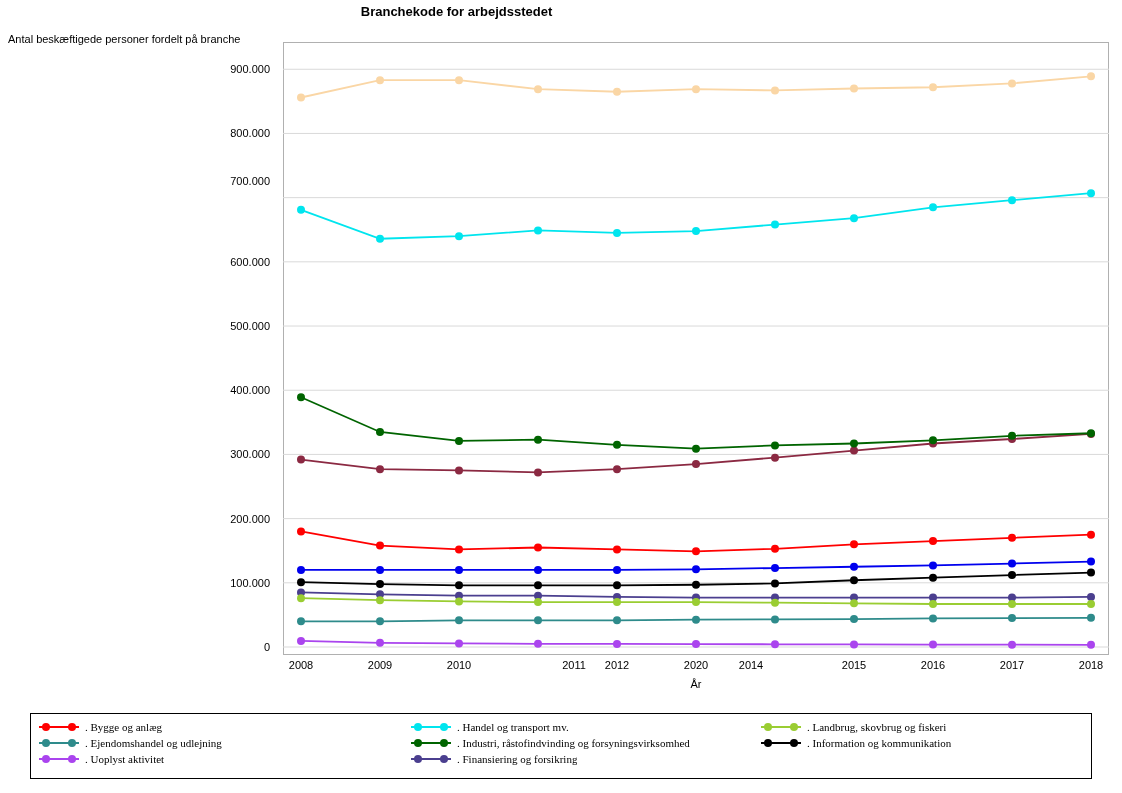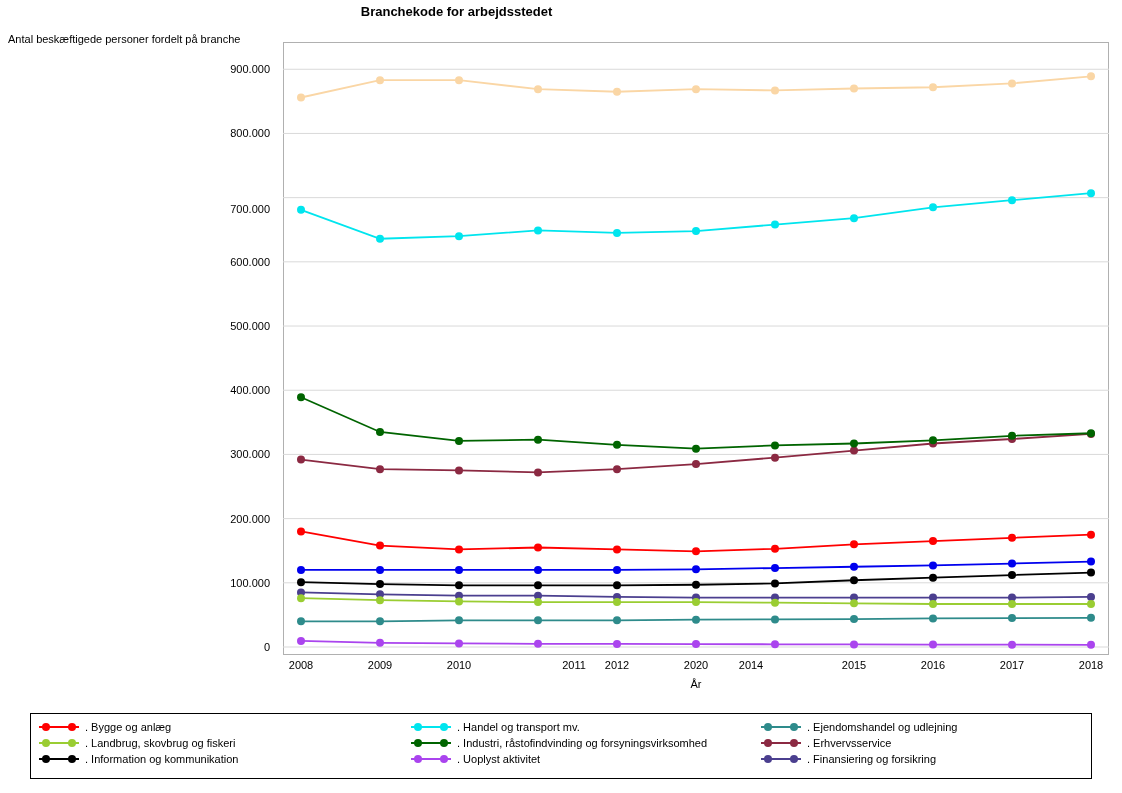--- a/index.html
+++ b/index.html
@@ -105,20 +105,21 @@
     grid-template-columns: 372px 350px 330px;
     grid-auto-rows: 16px;
     padding: 5px 6px 0 6px;
     box-sizing: border-box;
   }
   .legend-entry {
     display: flex;
     align-items: center;
     font-size: 11px;
     white-space: nowrap;
+    font-family: Liberation Serif, serif;
   }
   .legend-mark {
     position: relative;
     width: 44px;
     height: 12px;
     margin-right: 4px;
     flex: 0 0 44px;
   }
   .legend-mark .lline {
     position: absolute;
@@ -151,21 +152,21 @@
 <div id="ylabel">Antal beskæftigede personer fordelt på branche</div>
 
 <div id="ytick-layer">
     <div class="ytick-label" style="top: 605px; right: 7px;">0</div>
     <div class="ytick-label" style="top: 540.806px; right: 7px;">100.000</div>
     <div class="ytick-label" style="top: 476.613px; right: 7px;">200.000</div>
     <div class="ytick-label" style="top: 412.419px; right: 7px;">300.000</div>
     <div class="ytick-label" style="top: 348.226px; right: 7px;">400.000</div>
     <div class="ytick-label" style="top: 284.032px; right: 7px;">500.000</div>
     <div class="ytick-label" style="top: 219.839px; right: 7px;">600.000</div>
-    <div class="ytick-label" style="top: 167px; right: 7px;">700.000</div>
+    <div class="ytick-label" style="top: 139px; right: 7px;">700.000</div>
     <div class="ytick-label" style="top: 91.4516px; right: 7px;">800.000</div>
     <div class="ytick-label" style="top: 27.2581px; right: 7px;">900.000</div>
   </div>
 
 <div id="plot-wrap">
   <div id="plot-frame"></div>
   <svg id="plot-svg" width="826" height="613">
       <line x1="0" x2="826" y1="605" y2="605" stroke="#d9d9d9" stroke-width="1"></line>
       <line x1="0" x2="826" y1="540.8064516129032" y2="540.8064516129032" stroke="#d9d9d9" stroke-width="1"></line>
       <line x1="0" x2="826" y1="476.61290322580646" y2="476.61290322580646" stroke="#d9d9d9" stroke-width="1"></line>
@@ -361,52 +362,44 @@
       <div class="legend-entry">
         <span class="legend-mark">
           <span class="lline" style="background: rgb(0, 229, 238);"></span>
           <span class="ldot l" style="background: rgb(0, 229, 238);"></span>
           <span class="ldot r" style="background: rgb(0, 229, 238);"></span>
         </span>
         <span class="legend-label">. Handel og transport mv.</span>
       </div>
       <div class="legend-entry">
         <span class="legend-mark">
+          <span class="lline" style="background: rgb(154, 205, 50);"></span>
+          <span class="ldot l" style="background: rgb(154, 205, 50);"></span>
+          <span class="ldot r" style="background: rgb(154, 205, 50);"></span>
+        </span>
+        <span class="legend-label">. Landbrug, skovbrug og fiskeri</span>
+      </div>
+      <div class="legend-entry">
+        <span class="legend-mark">
           <span class="lline" style="background: rgb(46, 139, 139);"></span>
           <span class="ldot l" style="background: rgb(46, 139, 139);"></span>
           <span class="ldot r" style="background: rgb(46, 139, 139);"></span>
         </span>
         <span class="legend-label">. Ejendomshandel og udlejning</span>
       </div>
       <div class="legend-entry">
         <span class="legend-mark">
-          <span class="lline" style="background: rgb(154, 205, 50);"></span>
-          <span class="ldot l" style="background: rgb(154, 205, 50);"></span>
-          <span class="ldot r" style="background: rgb(154, 205, 50);"></span>
-        </span>
-        <span class="legend-label">. Landbrug, skovbrug og fiskeri</span>
-      </div>
-      <div class="legend-entry">
-        <span class="legend-mark">
           <span class="lline" style="background: rgb(0, 100, 0);"></span>
           <span class="ldot l" style="background: rgb(0, 100, 0);"></span>
           <span class="ldot r" style="background: rgb(0, 100, 0);"></span>
         </span>
         <span class="legend-label">. Industri, råstofindvinding og forsyningsvirksomhed</span>
       </div>
       <div class="legend-entry">
         <span class="legend-mark">
-          <span class="lline" style="background: rgb(139, 41, 66);"></span>
-          <span class="ldot l" style="background: rgb(139, 41, 66);"></span>
-          <span class="ldot r" style="background: rgb(139, 41, 66);"></span>
-        </span>
-        <span class="legend-label">. Erhvervsservice</span>
-      </div>
-      <div class="legend-entry">
-        <span class="legend-mark">
           <span class="lline" style="background: rgb(0, 0, 0);"></span>
           <span class="ldot l" style="background: rgb(0, 0, 0);"></span>
           <span class="ldot r" style="background: rgb(0, 0, 0);"></span>
         </span>
         <span class="legend-label">. Information og kommunikation</span>
       </div>
       <div class="legend-entry">
         <span class="legend-mark">
           <span class="lline" style="background: rgb(170, 68, 238);"></span>
           <span class="ldot l" style="background: rgb(170, 68, 238);"></span>

